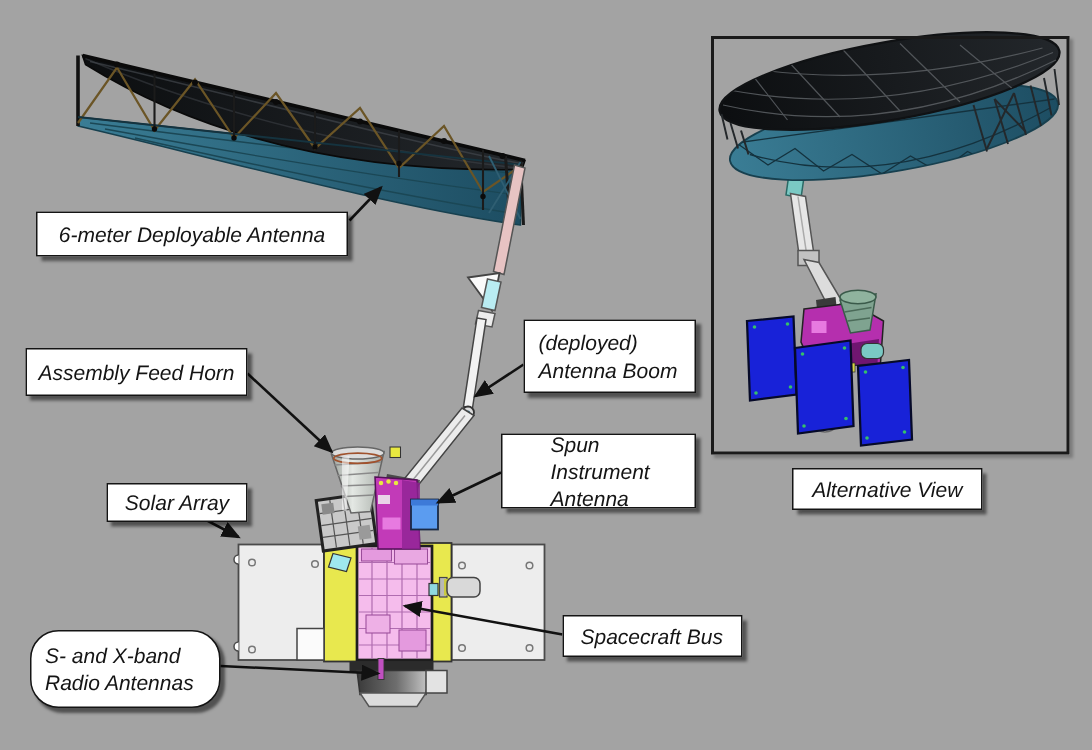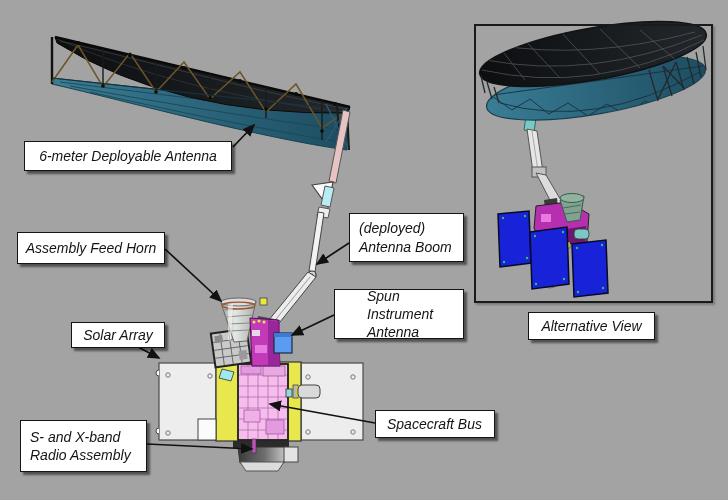--- a/index.html
+++ b/index.html
@@ -290,23 +290,23 @@
 </div>
 
 <div class="callout center" style="left:17px;top:232px;width:148px;height:32px;">
   <span>Assembly Feed Horn</span>
 </div>
 
 <div class="callout center" style="left:23px;top:322px;width:94px;height:26px;margin-left:48px;">
   <span>Solar Array</span>
 </div>
 
-<div class="callout left" style="left:20px;top:420px;width:127px;height:52px;">
+<div class="callout left" style="left:20px;top:420px;width:127px;height:52px;border-radius:19px;">
   <span>S- and X-band</span>
-  <span>Radio Assembly</span>
+  <span>Radio Antennas</span>
 </div>
 
 <div class="callout left" style="left:349px;top:213px;width:115px;height:49px;">
   <span>(deployed)</span>
   <span>Antenna Boom</span>
 </div>
 
 <div class="callout left" style="left:334px;top:289px;width:130px;height:50px;padding-left:32px;">
   <span>Spun Instrument</span>
   <span>Antenna</span>

